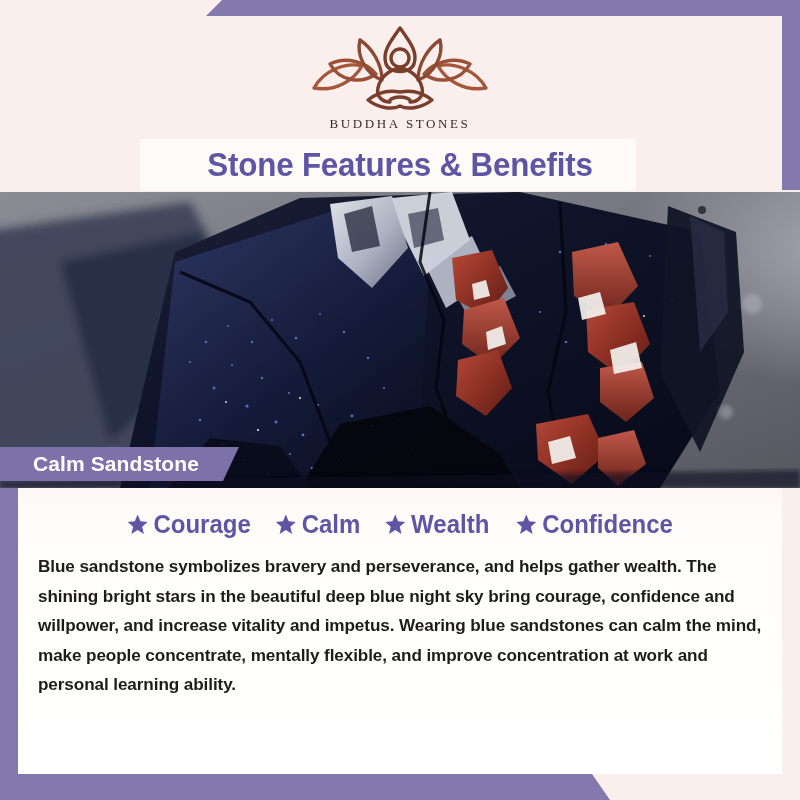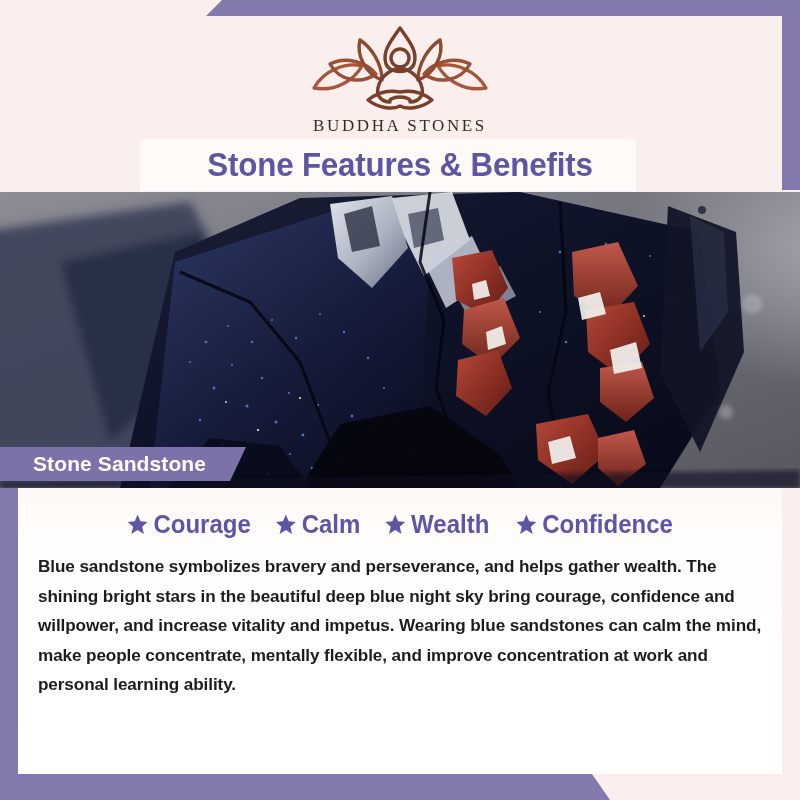--- a/index.html
+++ b/index.html
@@ -79,21 +79,21 @@
     width: 800px;
     text-align: center;
   }
   .logo-mark {
     display: block;
     margin: 0 auto;
   }
   .logo-text {
     margin-top: 2px;
     font-family: "Liberation Serif", serif;
-    font-size: 17px;
+    font-size: 13px;
     letter-spacing: 2.6px;
     color: #3b2a24;
     font-weight: 400;
   }
 
   
   .title-strip {
     position: absolute;
     top: 139px;
     left: 140px;
@@ -405,21 +405,21 @@
       </g>
 
       <g fill="#c9cbd4" opacity="0.35" filter="url(#soft)">
         <circle cx="752" cy="112" r="10"></circle>
         <circle cx="726" cy="220" r="7"></circle>
       </g>
       <circle cx="702" cy="18" r="4" fill="#1d2030" opacity="0.8"></circle>
     </svg>
   </div>
 
-  <div class="stone-label">Stone Sandstone</div>
+  <div class="stone-label">Calm Sandstone</div>
 
   <div class="content">
     <div class="content-inner">
 
       <div class="benefits">
 
         <div class="benefit">
           <span class="star">
             <svg width="23" height="23" viewBox="0 0 24 24" xmlns="http://www.w3.org/2000/svg">
               <polygon points="12,1.6 15.1,8.7 22.8,9.3 16.9,14.3 18.8,21.9 12,17.8 5.2,21.9 7.1,14.3 1.2,9.3 8.9,8.7" fill="#5f55a5"></polygon>

